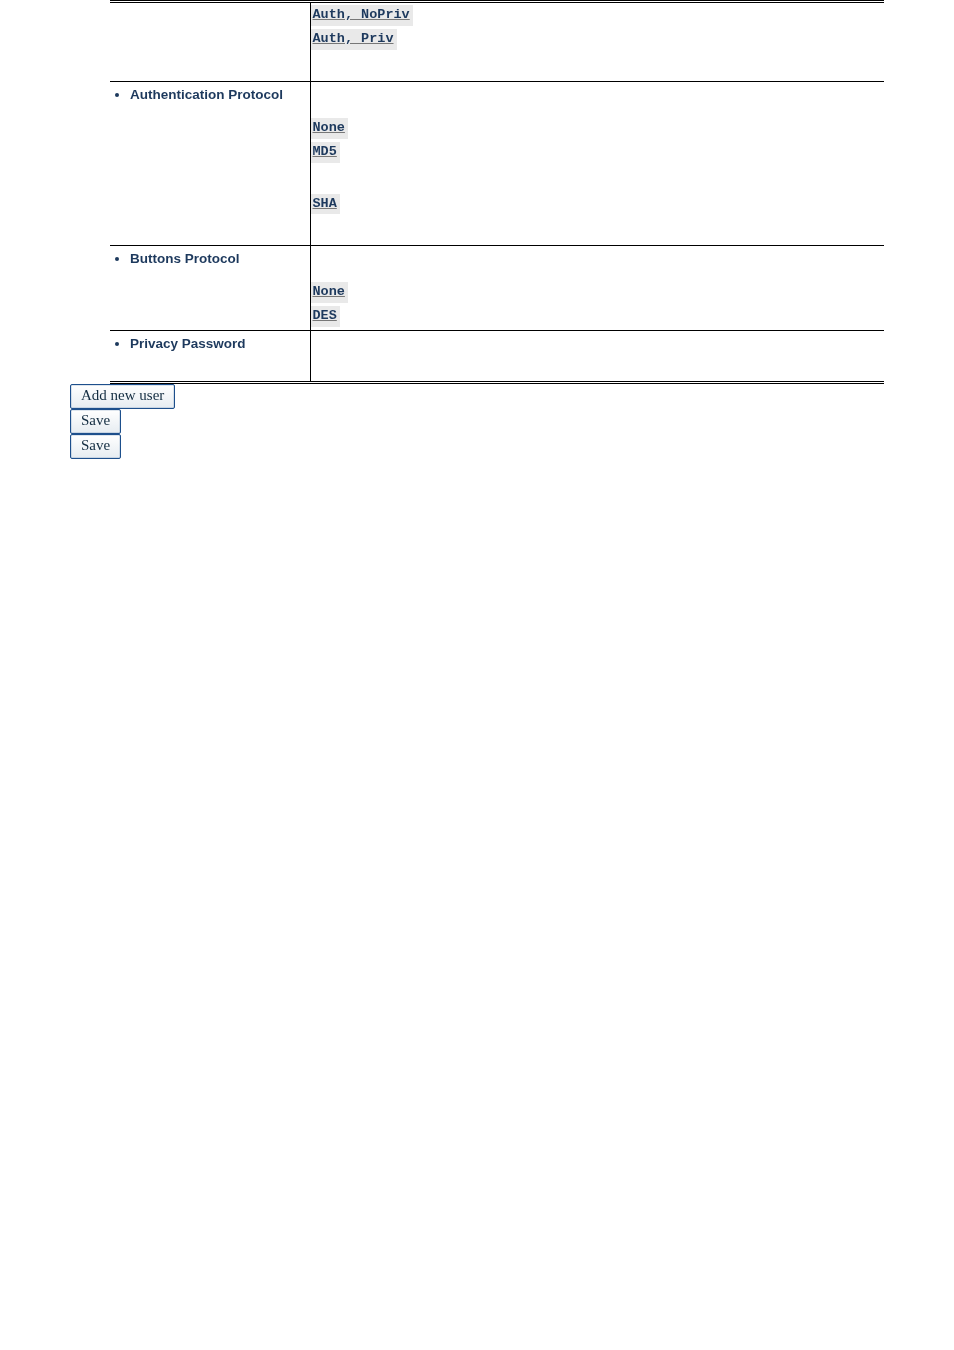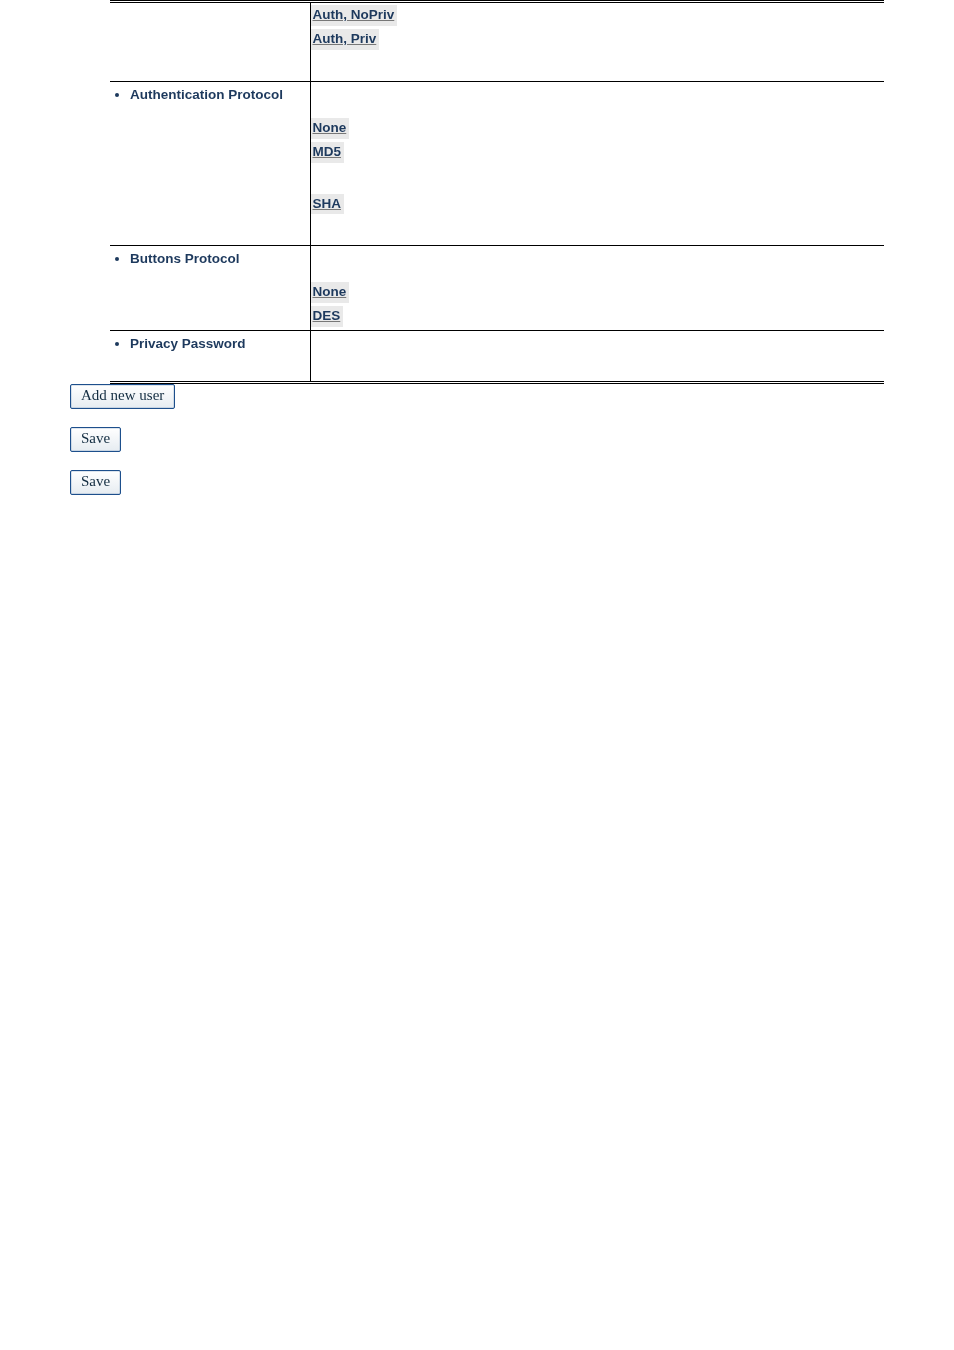--- a/index.html
+++ b/index.html
@@ -31,20 +31,21 @@
   table.spec > tbody > tr.first > td {
     border-top: none;
   }
   td.label-col {
     width: 200px;
     border-right: 1px solid #000;
     padding: 12px 8px 18px 8px;
   }
   td.value-col {
     padding: 12px 12px 18px 12px;
+    font-family: Liberation Mono, monospace;
   }
   ul.bul {
     margin: 0;
     padding: 0 0 0 20px;
     list-style: disc;
   }
   ul.bul li {
     color: #1d395d;
     font-weight: bold;
     font-size: 13.5px;
@@ -76,21 +77,20 @@
   .btn {
     display: inline-block;
     border: 1px solid #1d4f8c;
     background: #f4f6f8;
     background: linear-gradient(#ffffff, #e6ecf1);
     border-radius: 2px;
     padding: 2px 10px 4px 10px;
     font-family: "Times New Roman", Times, serif;
     font-size: 15px;
     color: #122c40;
-    margin-bottom: 18px;
     cursor: pointer;
     user-select: none;
     box-shadow: 0 0 0 0.5px rgba(29,79,140,0.3) inset;
   }
 </style>
 </head>
 <body>
 
 <div class="page">
 

